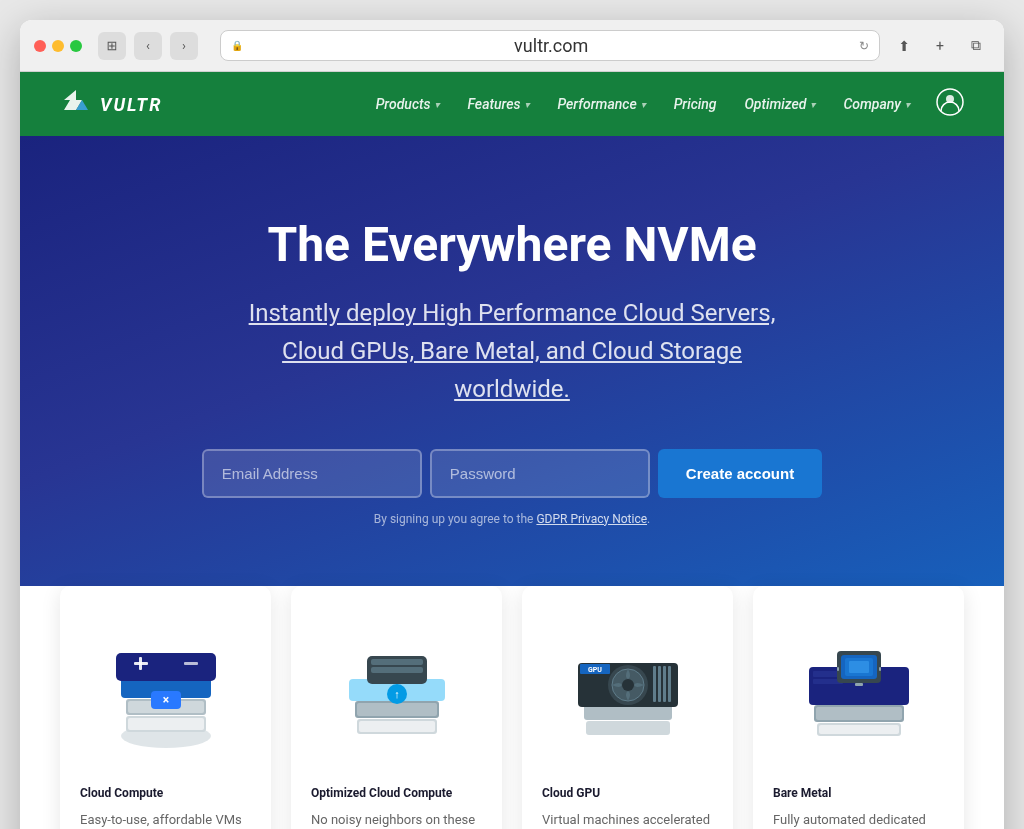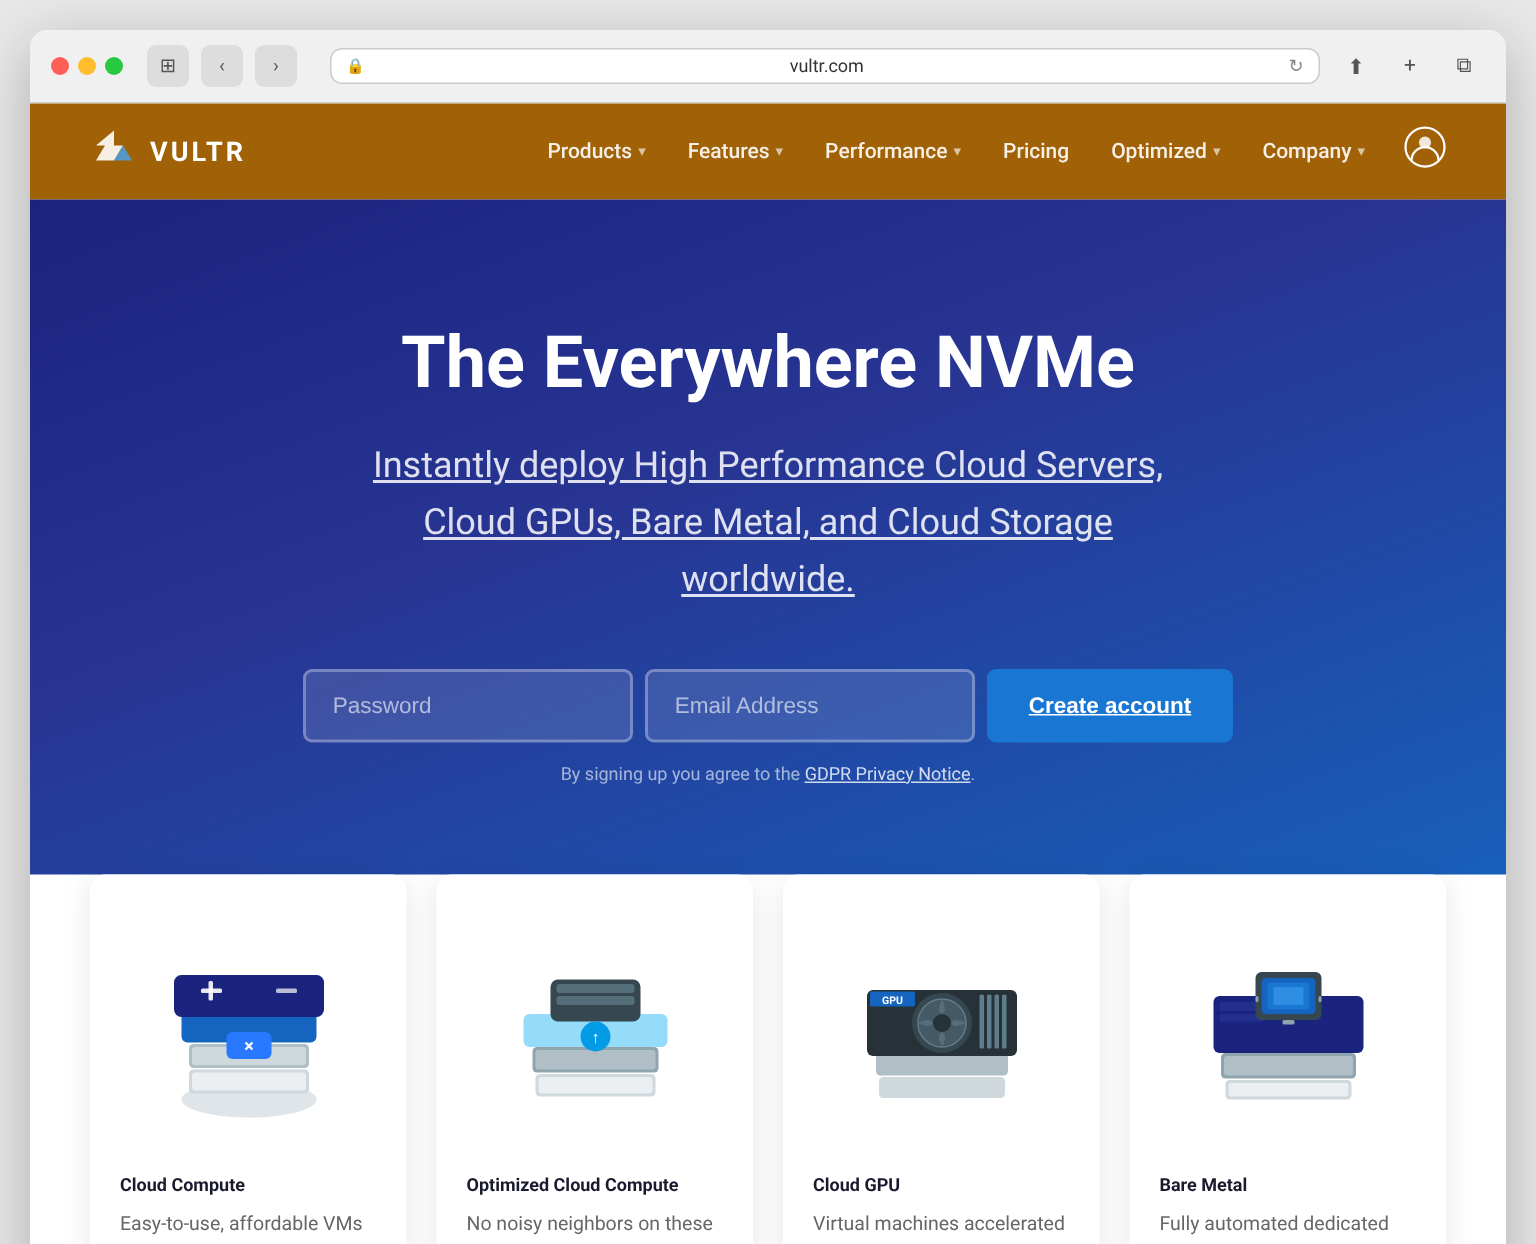--- a/index.html
+++ b/index.html
@@ -74,21 +74,21 @@
       align-items: center;
       background: #fff;
       border: 1px solid #ccc;
       border-radius: 8px;
       padding: 4px 10px;
       gap: 6px;
       margin: 0 10px;
     }
 
     .address-text {
-      font-size: 12px;
+      font-size: 18px;
       color: #333;
       flex: 1;
       text-align: center;
     }
 
     .lock-icon { color: #888; font-size: 10px; }
     .reload-icon { color: #888; font-size: 12px; margin-left: auto; }
 
     .browser-actions {
       display: flex;
@@ -105,25 +105,26 @@
       font-size: 14px;
     }
 
     
     .site-content {
       background: #fff;
     }
 
     
     .site-nav {
-      background: #a16207;
+      background: #15803d;
       padding: 16px 40px;
       display: flex;
       align-items: center;
       height: 64px;
+      font-style: italic;
     }
 
     .logo {
       display: flex;
       align-items: center;
       gap: 8px;
       margin-right: auto;
     }
 
     .logo-icon {
@@ -218,21 +219,20 @@
     .hero-cta {
       padding: 0 28px;
       background: #1976d2;
       color: #fff;
       border: none;
       border-radius: 6px;
       font-size: 15px;
       font-weight: 600;
       cursor: pointer;
       white-space: nowrap;
-      text-decoration: underline;
     }
 
     .hero-gdpr {
       color: rgba(255,255,255,0.6);
       font-size: 12px;
     }
 
     .hero-gdpr a {
       color: rgba(255,255,255,0.8);
     }
@@ -358,22 +358,22 @@
             <path d="M5 23c0-4.97 4.03-9 9-9s9 4.03 9 9" stroke="white" stroke-width="1.5" fill="none"></path>
           </svg>
         </div>
       </div>
     </nav>
 
     <section class="hero">
       <h1 class="hero-title">The Everywhere NVMe</h1>
       <p class="hero-subtitle">Instantly deploy High Performance Cloud Servers, Cloud GPUs, Bare Metal, and Cloud Storage worldwide.</p>
       <div class="hero-form">
+        <input class="hero-input" type="email" placeholder="Email Address" style="">
         <input class="hero-input" type="password" placeholder="Password" style="">
-        <input class="hero-input" type="email" placeholder="Email Address" style="">
         <button class="hero-cta">Create account</button>
       </div>
       <div class="hero-gdpr">
         <span>By signing up you agree to the </span><a href="#">GDPR Privacy Notice</a>.
       </div>
     </section>
 
     <section class="products-section">
       <div class="products-grid">
 

